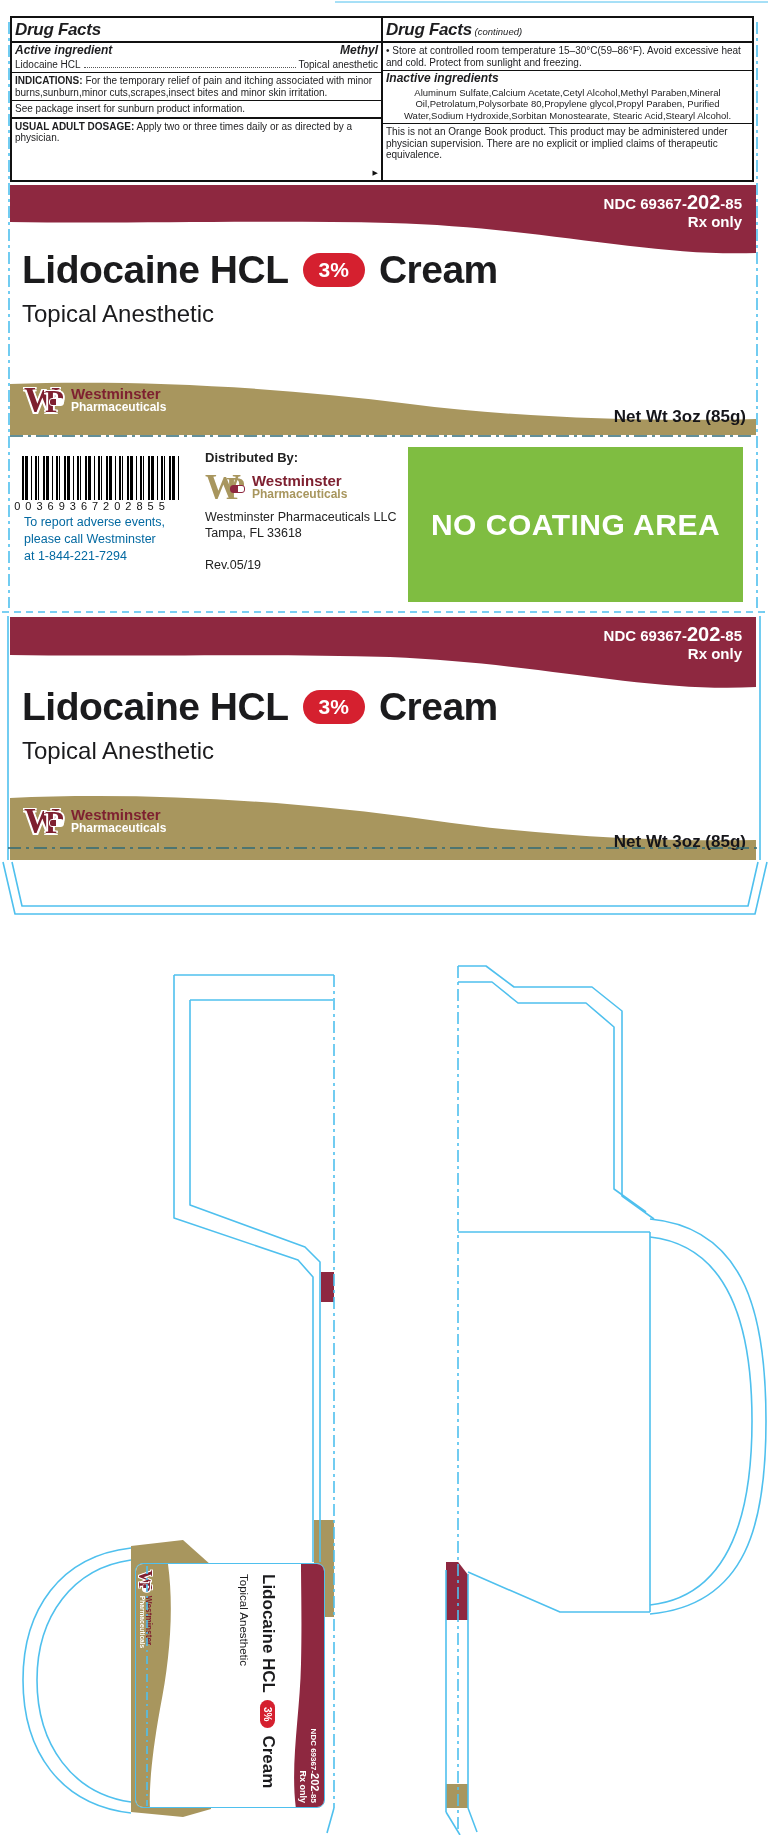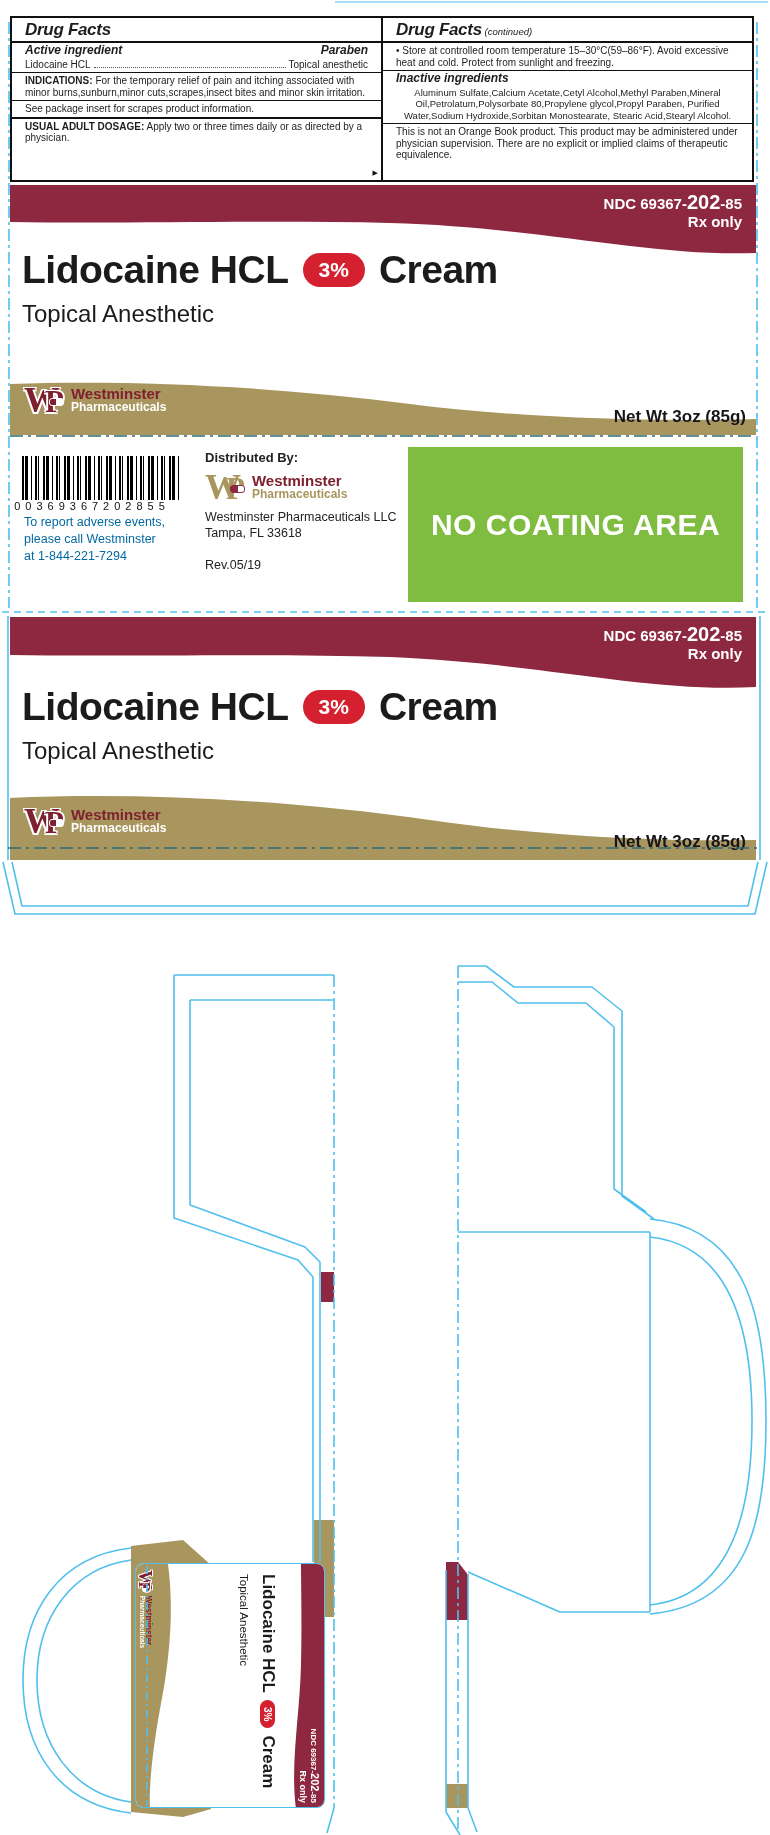--- a/index.html
+++ b/index.html
@@ -5,21 +5,21 @@
   html,body{margin:0;padding:0;background:#fff;}
   .page{position:relative;width:770px;height:1835px;background:#fff;overflow:hidden;
         font-family:"Liberation Sans",sans-serif;color:#1d1d1f;}
   .abs{position:absolute;}
 
   
   .facts{left:10px;top:16px;width:746px;height:166px;display:flex;}
   .fcol{width:373px;border:2px solid #111;box-sizing:border-box;display:flex;flex-direction:column;
         font-size:10px;line-height:11.5px;background:#fff;}
   .fcol.right{margin-left:-2px;}
-  .frow{padding:2px 13px;border-bottom:1.5px solid #111;}
+  .frow{padding:2px 3px;border-bottom:1.5px solid #111;}
   .frow.b2{border-bottom-width:2.5px;}
   .frow.nob{border-bottom:none;padding-bottom:0;}
   .frow.last{border-bottom:none;flex:1;position:relative;}
   .df-title{font-style:italic;font-weight:bold;font-size:17px;line-height:19px;letter-spacing:-.3px;}
   .df-cont{font-style:italic;font-size:9.5px;font-weight:normal;}
   .lbl-bi{font-weight:bold;font-style:italic;font-size:12px;text-align:center;}
   .bb{font-weight:bold;}
   .df-warn{font-weight:bold;font-style:italic;font-size:13px;}
   .sp-between{display:flex;justify-content:space-between;align-items:baseline;}
   .leader-row{display:flex;align-items:baseline;}
@@ -101,33 +101,33 @@
     <path d="M131,1546 L183,1540 L211,1565 L211,1809 L183,1817 L131,1812 Z" fill="#A8965E"></path>
   </svg>
 
   <div class="facts abs">
     <div class="fcol">
       <div class="frow b2">
         <span class="df-title">Drug Facts</span>
       </div>
       <div class="frow nob sp-between">
         <span class="lbl-bi">Active ingredient</span>
-        <span class="lbl-bi">Paraben</span>
+        <span class="lbl-bi">Methyl</span>
       </div>
       <div class="frow leader-row">
         <span>Lidocaine HCL</span>
         <span class="leader"></span>
         <span>Topical anesthetic</span>
       </div>
       <div class="frow">
         <span class="bb">INDICATIONS:</span>
         <span>For the temporary relief of pain and itching associated with minor burns,sunburn,minor cuts,scrapes,insect bites and minor skin irritation.</span>
       </div>
       <div class="frow b2">
-        <span>See package insert for scrapes product information.</span>
+        <span>See package insert for sunburn product information.</span>
       </div>
       <div class="frow last">
         <span class="bb">USUAL ADULT DOSAGE:</span>
         <span>Apply two or three times daily or as directed by a physician.</span>
         <span class="cont-arrow">▶</span>
       </div>
     </div>
     <div class="fcol right">
       <div class="frow b2">
         <span class="df-title">Drug Facts</span>

